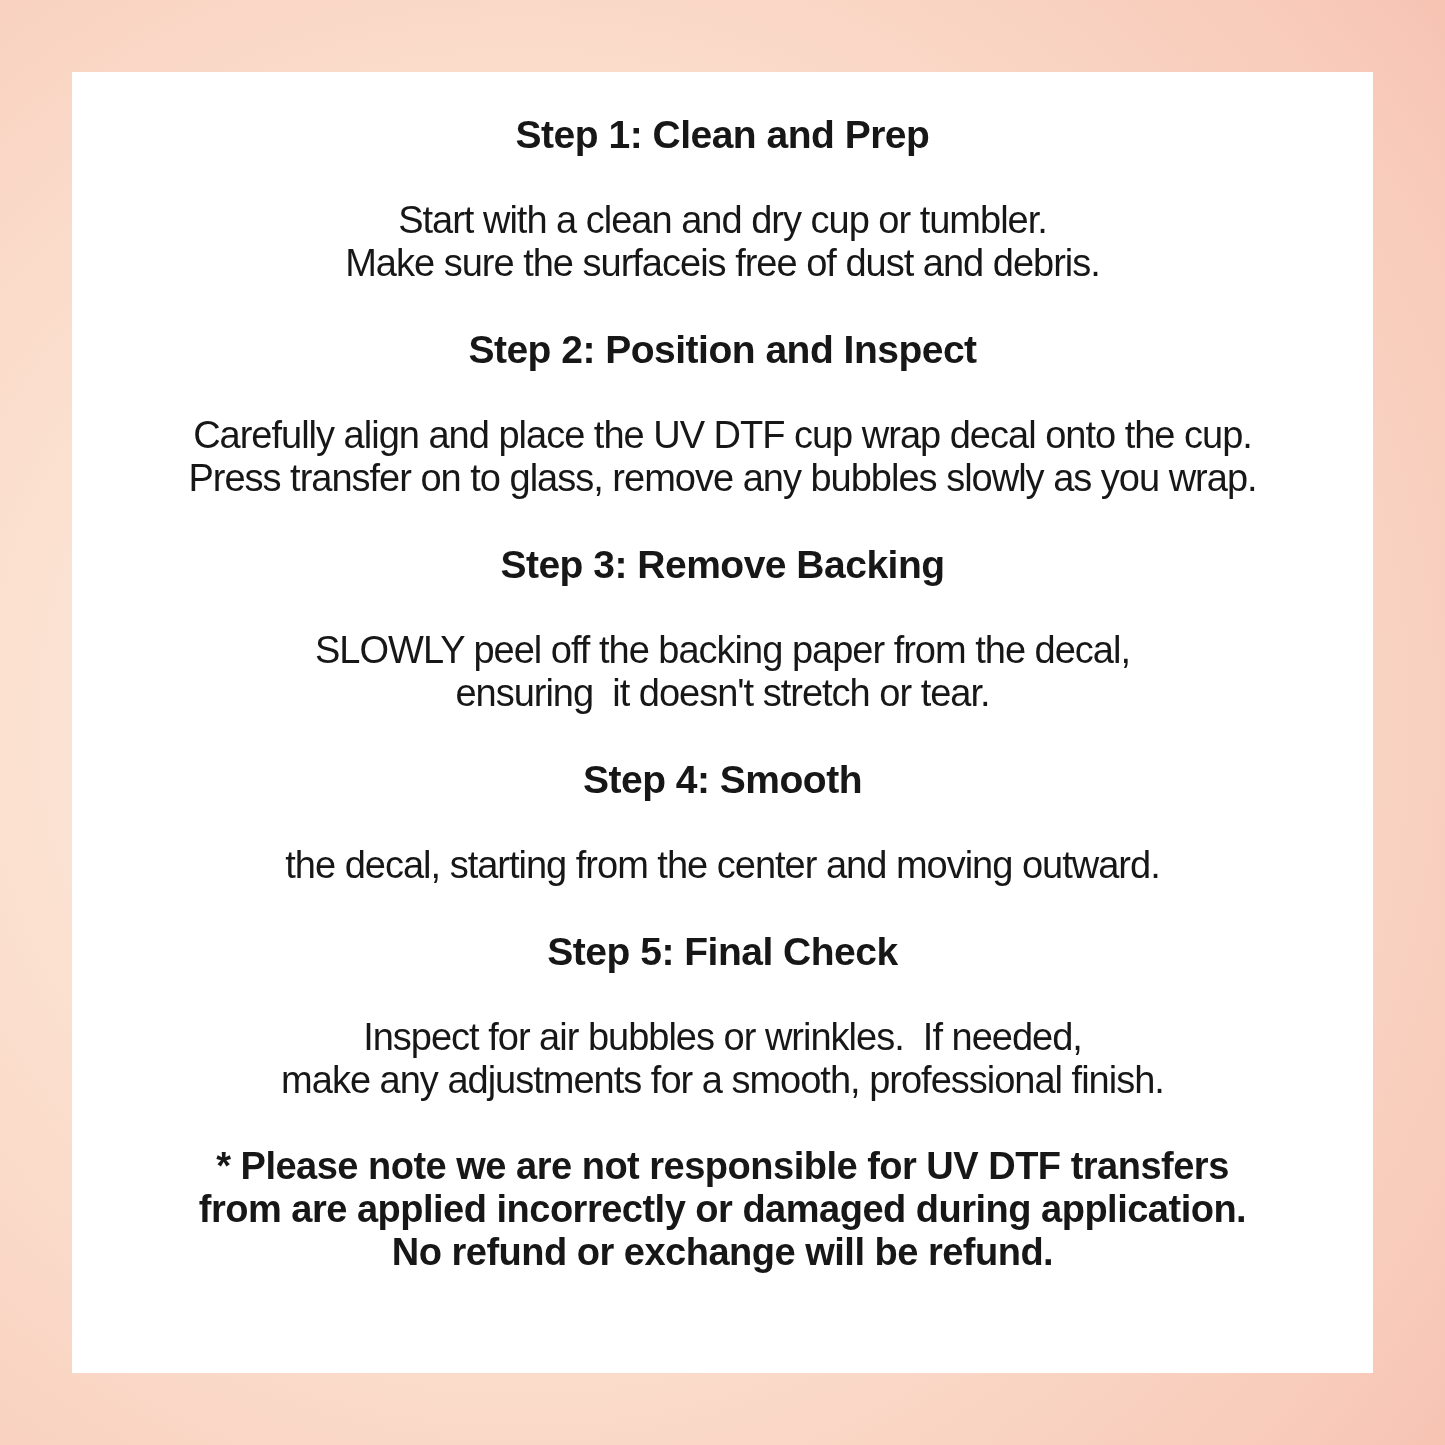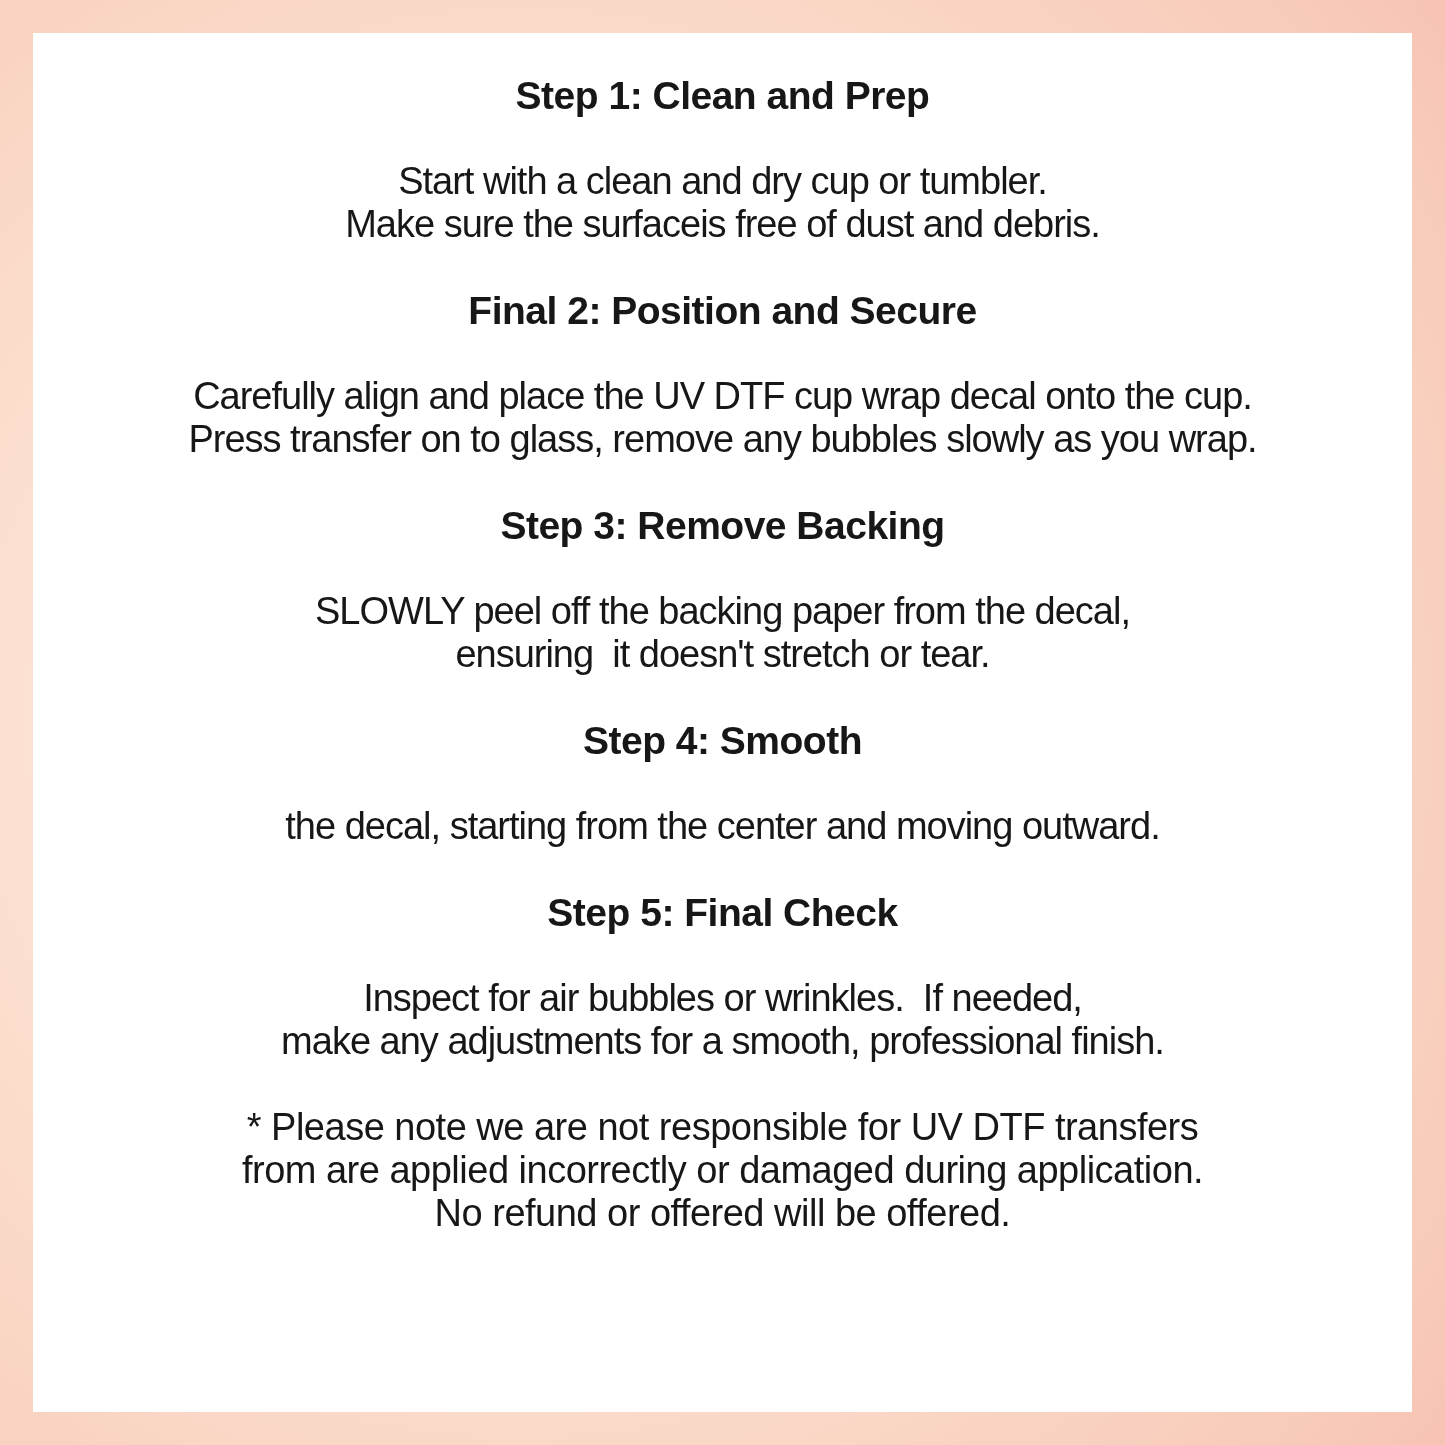--- a/index.html
+++ b/index.html
@@ -6,21 +6,21 @@
 
   html, body {
     width: 1445px;
     height: 1445px;
     font-family: "Liberation Sans", sans-serif;
   }
 
   .frame {
     width: 1445px;
     height: 1445px;
-    padding: 33px;
+    padding: 72px;
     background:
       radial-gradient(circle at 36% 50%,
         #fdf0e3 0%,
         #fce6d7 30%,
         #fbddcc 52%,
         #f9d2c1 75%,
         #f8c9b8 92%,
         #f7c3b3 100%);
   }
 
@@ -45,21 +45,21 @@
 
   .para {
     font-size: 38px;
     font-weight: 400;
     line-height: 43px;
     letter-spacing: -1px;
     margin-bottom: 43px; 
   }
 
   .para.disclaimer {
-    font-weight: 400;
+    font-weight: 700;
     letter-spacing: -0.5px;
     margin-bottom: 0;
   }
 
   .line {
     display: block;
     white-space: pre-wrap; 
   }
 
   .line strong { font-weight: 700; }
@@ -72,21 +72,21 @@
 
     <section>
       <h2 class="heading">Step 1: Clean and Prep</h2>
       <p class="para">
         <span class="line">Start with a clean and dry cup or tumbler.</span>
         <span class="line">Make sure the surfaceis free of dust and debris.</span>
       </p>
     </section>
 
     <section>
-      <h2 class="heading">Final 2: Position and Secure</h2>
+      <h2 class="heading">Step 2: Position and Inspect</h2>
       <p class="para">
         <span class="line">Carefully align and place the UV DTF cup wrap decal onto the cup.</span>
         <span class="line">Press transfer on to glass, remove any bubbles slowly as you wrap.</span>
       </p>
     </section>
 
     <section>
       <h2 class="heading">Step 3: Remove Backing</h2>
       <p class="para">
         <span class="line">SLOWLY peel off the backing paper from the decal,</span>
@@ -105,17 +105,17 @@
       <h2 class="heading">Step 5: Final Check</h2>
       <p class="para">
         <span class="line">Inspect for air bubbles or wrinkles.  If needed,</span>
         <span class="line">make any adjustments for a smooth, professional finish.</span>
       </p>
     </section>
 
     <p class="para disclaimer">
       <span class="line">* Please note we are not responsible for UV DTF transfers</span>
       <span class="line">from are applied incorrectly or damaged during application.</span>
-      <span class="line">No refund or offered will be offered.</span>
+      <span class="line">No refund or exchange will be refund.</span>
     </p>
 
   </div>
 </div>
 
 </body></html>

